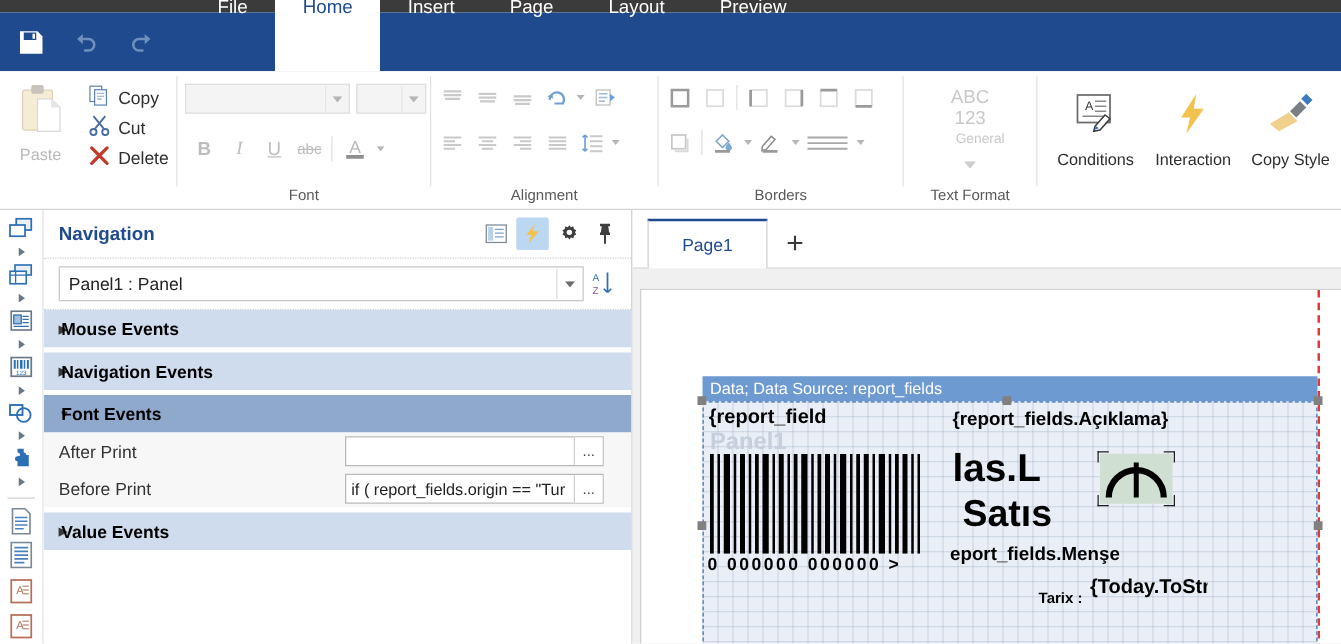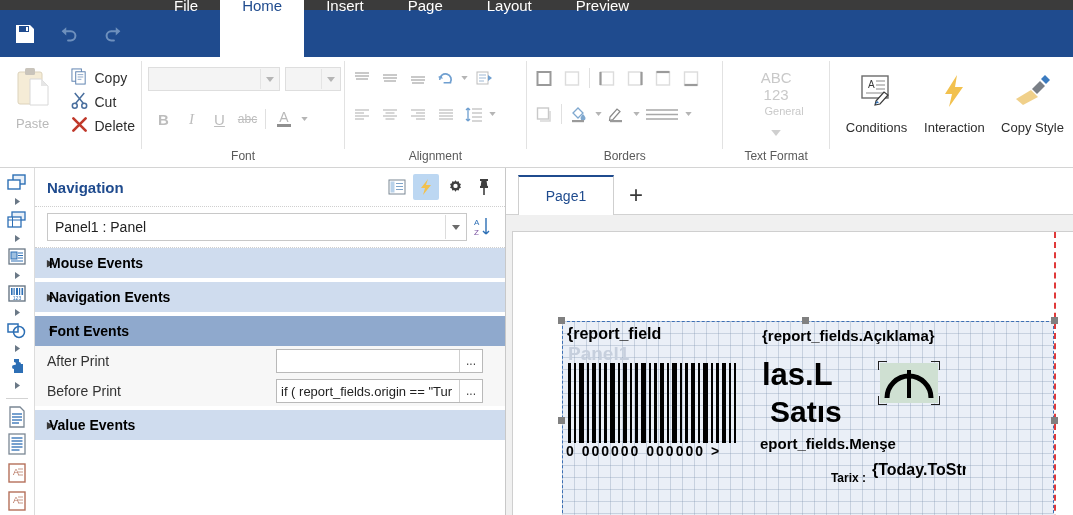--- a/index.html
+++ b/index.html
@@ -723,20 +723,21 @@
         <div class="ptab">Page1</div>
         <div class="ptab-add">+</div>
       </div>
 
       <div class="canvas-wrap">
         <div class="page">
 
           <div class="margin-line" style="left:541px"></div>
 
           <div style="position:absolute;left:49px;top:69px;width:492px;height:222px;">
+            <div class="band-hdr">Data; Data Source: report_fields</div>
 
             <div class="panel" style="left:0;top:20px;right:0;bottom:0;">
               <div class="panel-grid"></div>
               <div class="panel-ghost">Panel1</div>
               <div class="sel-dash"></div>
               <div class="handle" style="left:-4px;top:-4px"></div>
               <div class="handle" style="left:240px;top:-4px"></div>
               <div class="handle" style="right:-4px;top:-4px"></div>
               <div class="handle" style="left:-4px;top:96px"></div>
               <div class="handle" style="right:-4px;top:96px"></div>

